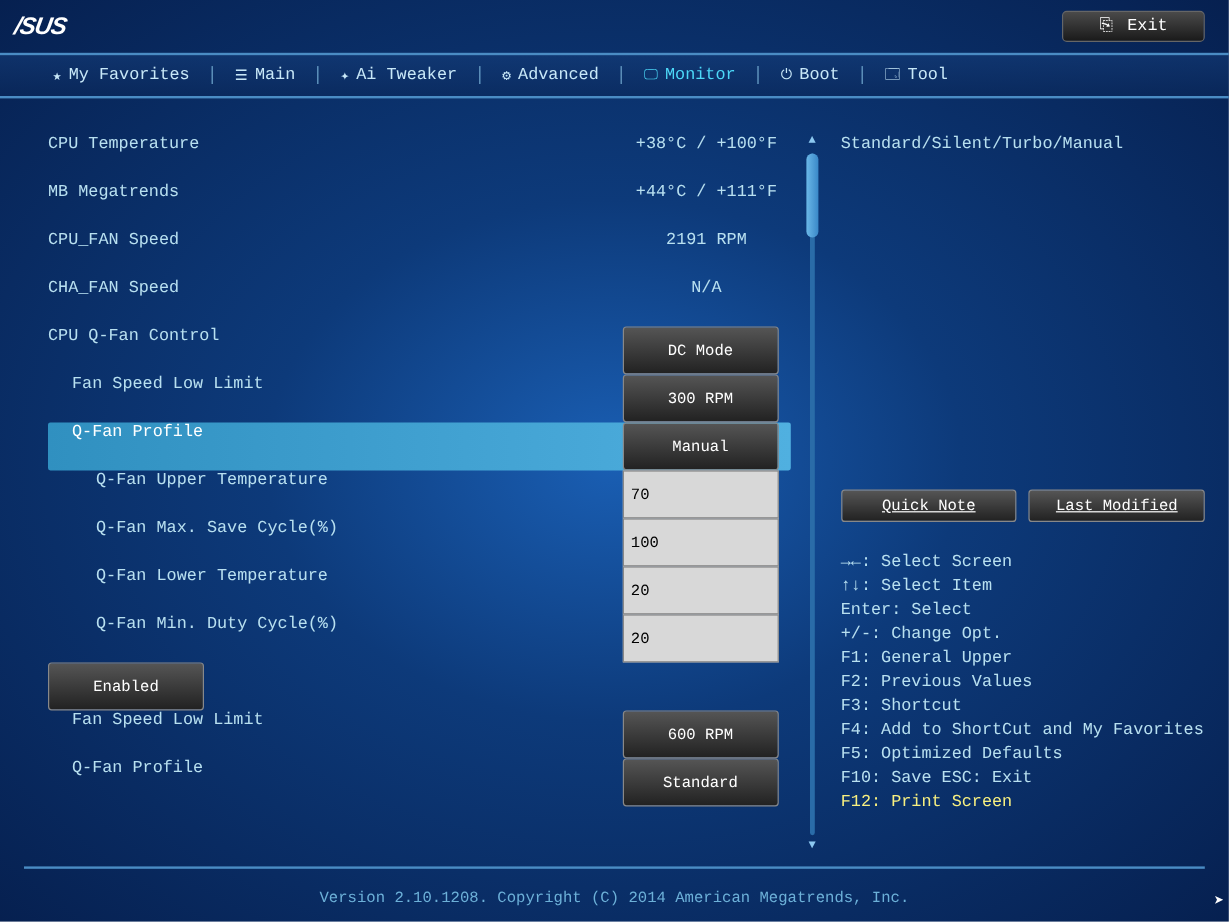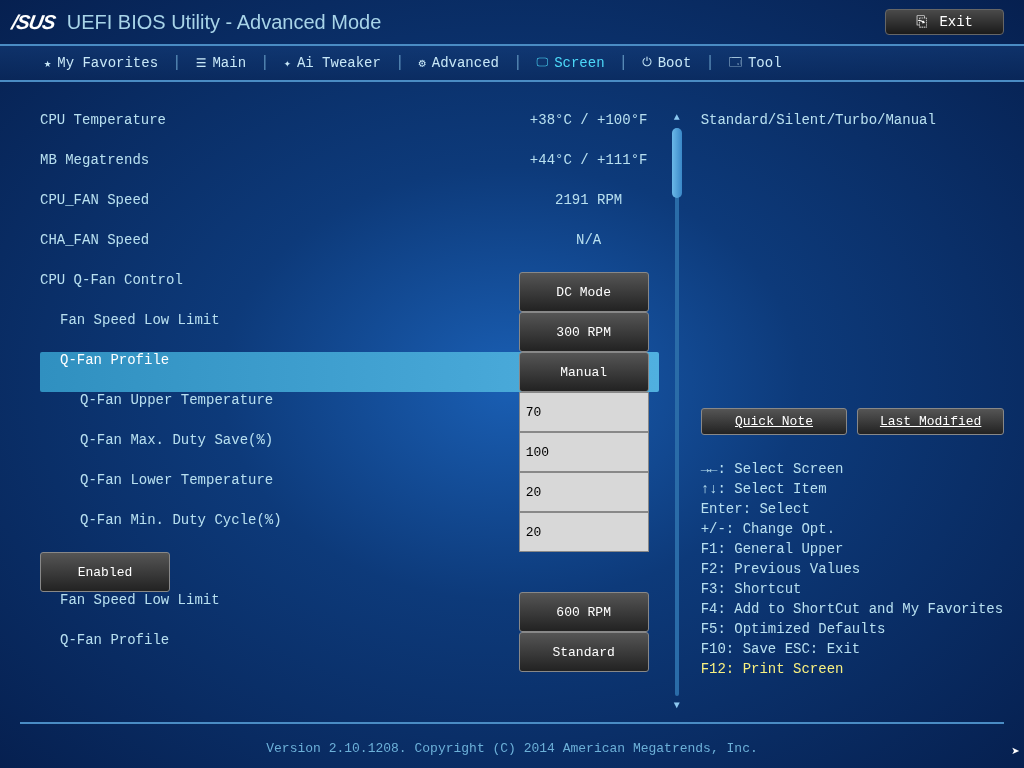--- a/index.html
+++ b/index.html
@@ -200,21 +200,20 @@
   font-size: 14px;
   color: #fff;
 }
 </style>
 </head>
 <body>
 
 <div class="header">
   <div class="header-left">
     <div class="logo">/SUS</div>
-    <div class="title">UEFI BIOS Utility - Advanced Mode</div>
   </div>
   <button class="exit-btn">
     <span>⎘</span>
     <span>Exit</span>
   </button>
 </div>
 
 <div class="tabs">
   <div class="tab">
       <span class="tab-icon">★</span>
@@ -231,21 +230,21 @@
       <span>Ai Tweaker</span>
     </div>
   <span class="tab-sep">|</span>
   <div class="tab">
       <span class="tab-icon">⚙</span>
       <span>Advanced</span>
     </div>
   <span class="tab-sep">|</span>
   <div class="tab active">
       <span class="tab-icon">🖵</span>
-      <span>Screen</span>
+      <span>Monitor</span>
     </div>
   <span class="tab-sep">|</span>
   <div class="tab">
       <span class="tab-icon">⏻</span>
       <span>Boot</span>
     </div>
   <span class="tab-sep">|</span>
   <div class="tab">
       <span class="tab-icon">🗔</span>
       <span>Tool</span>
@@ -281,21 +280,21 @@
     </div>
     <div class="row selected">
       <div class="label indent1">Q-Fan Profile</div>
       <button class="dropdown-btn">Manual</button>
     </div>
     <div class="row">
       <div class="label indent2">Q-Fan Upper Temperature</div>
       <input class="input-field" value="70" style="">
     </div>
     <div class="row">
-      <div class="label indent2">Q-Fan Max. Duty Save(%)</div>
+      <div class="label indent2">Q-Fan Max. Save Cycle(%)</div>
       <input class="input-field" value="100" style="">
     </div>
     <div class="row">
       <div class="label indent2">Q-Fan Lower Temperature</div>
       <input class="input-field" value="20" style="">
     </div>
     <div class="row">
       <div class="label indent2">Q-Fan Min. Duty Cycle(%)</div>
       <input class="input-field" value="20" style="">
     </div>

